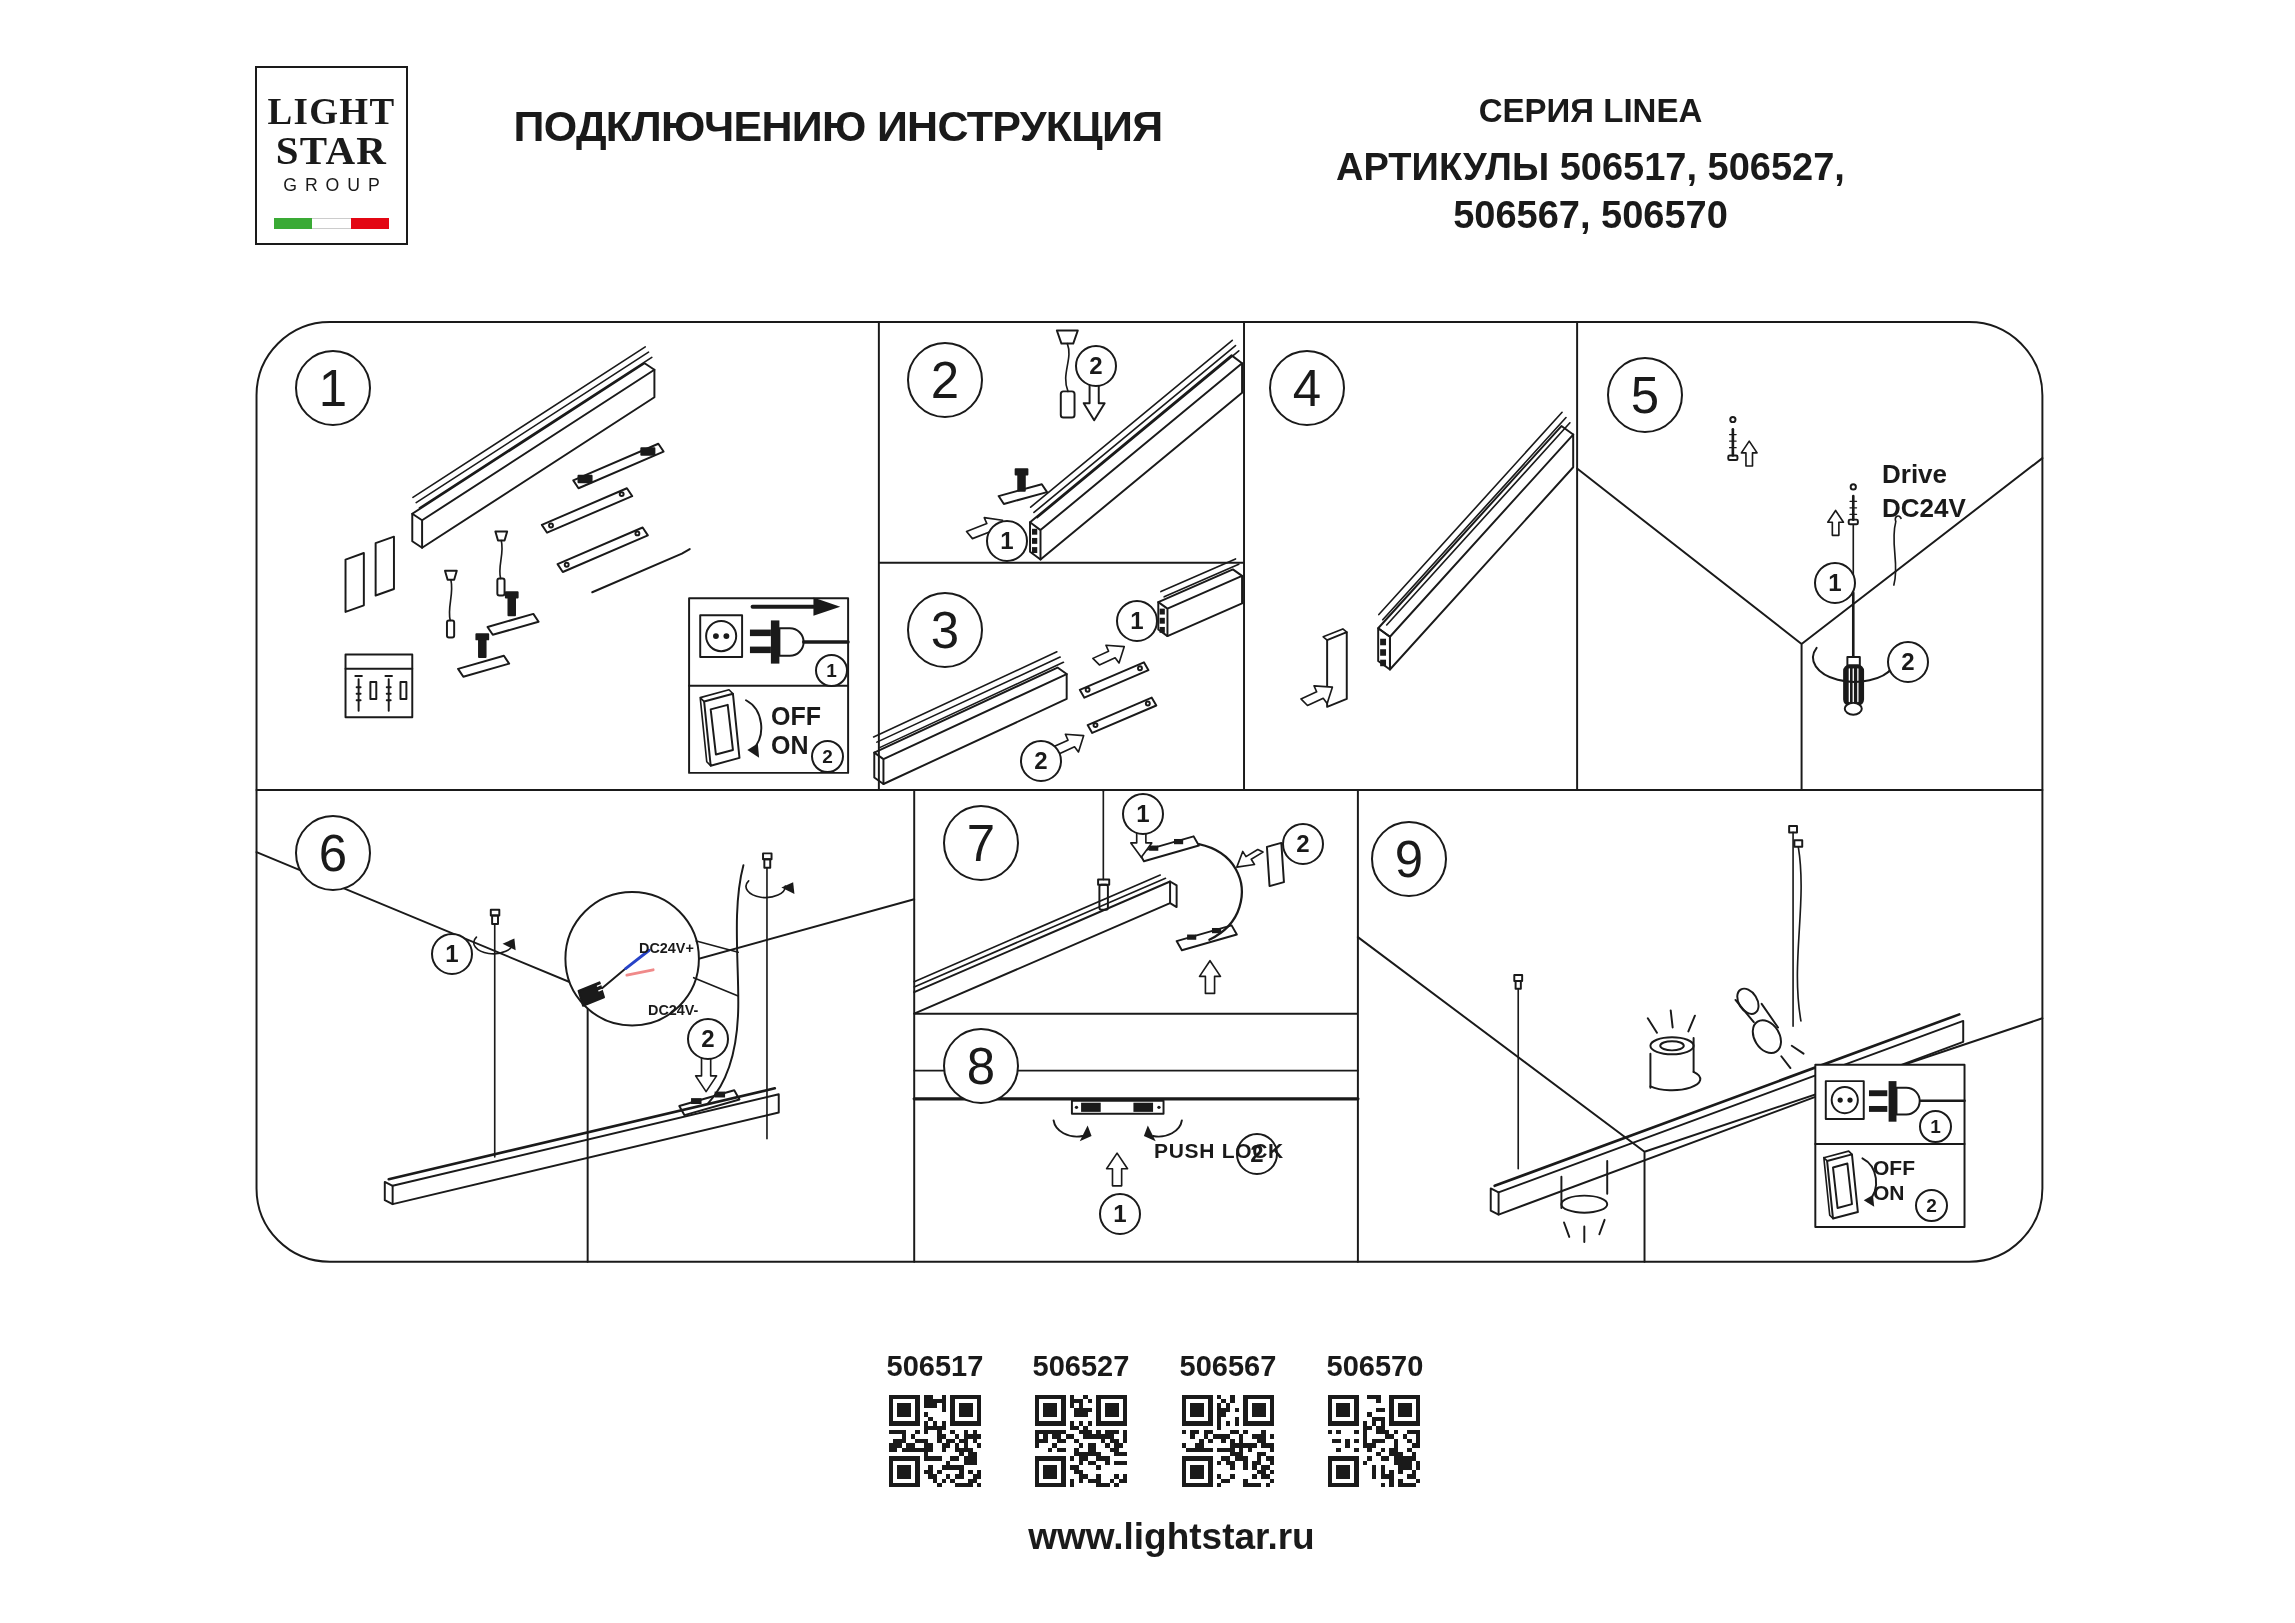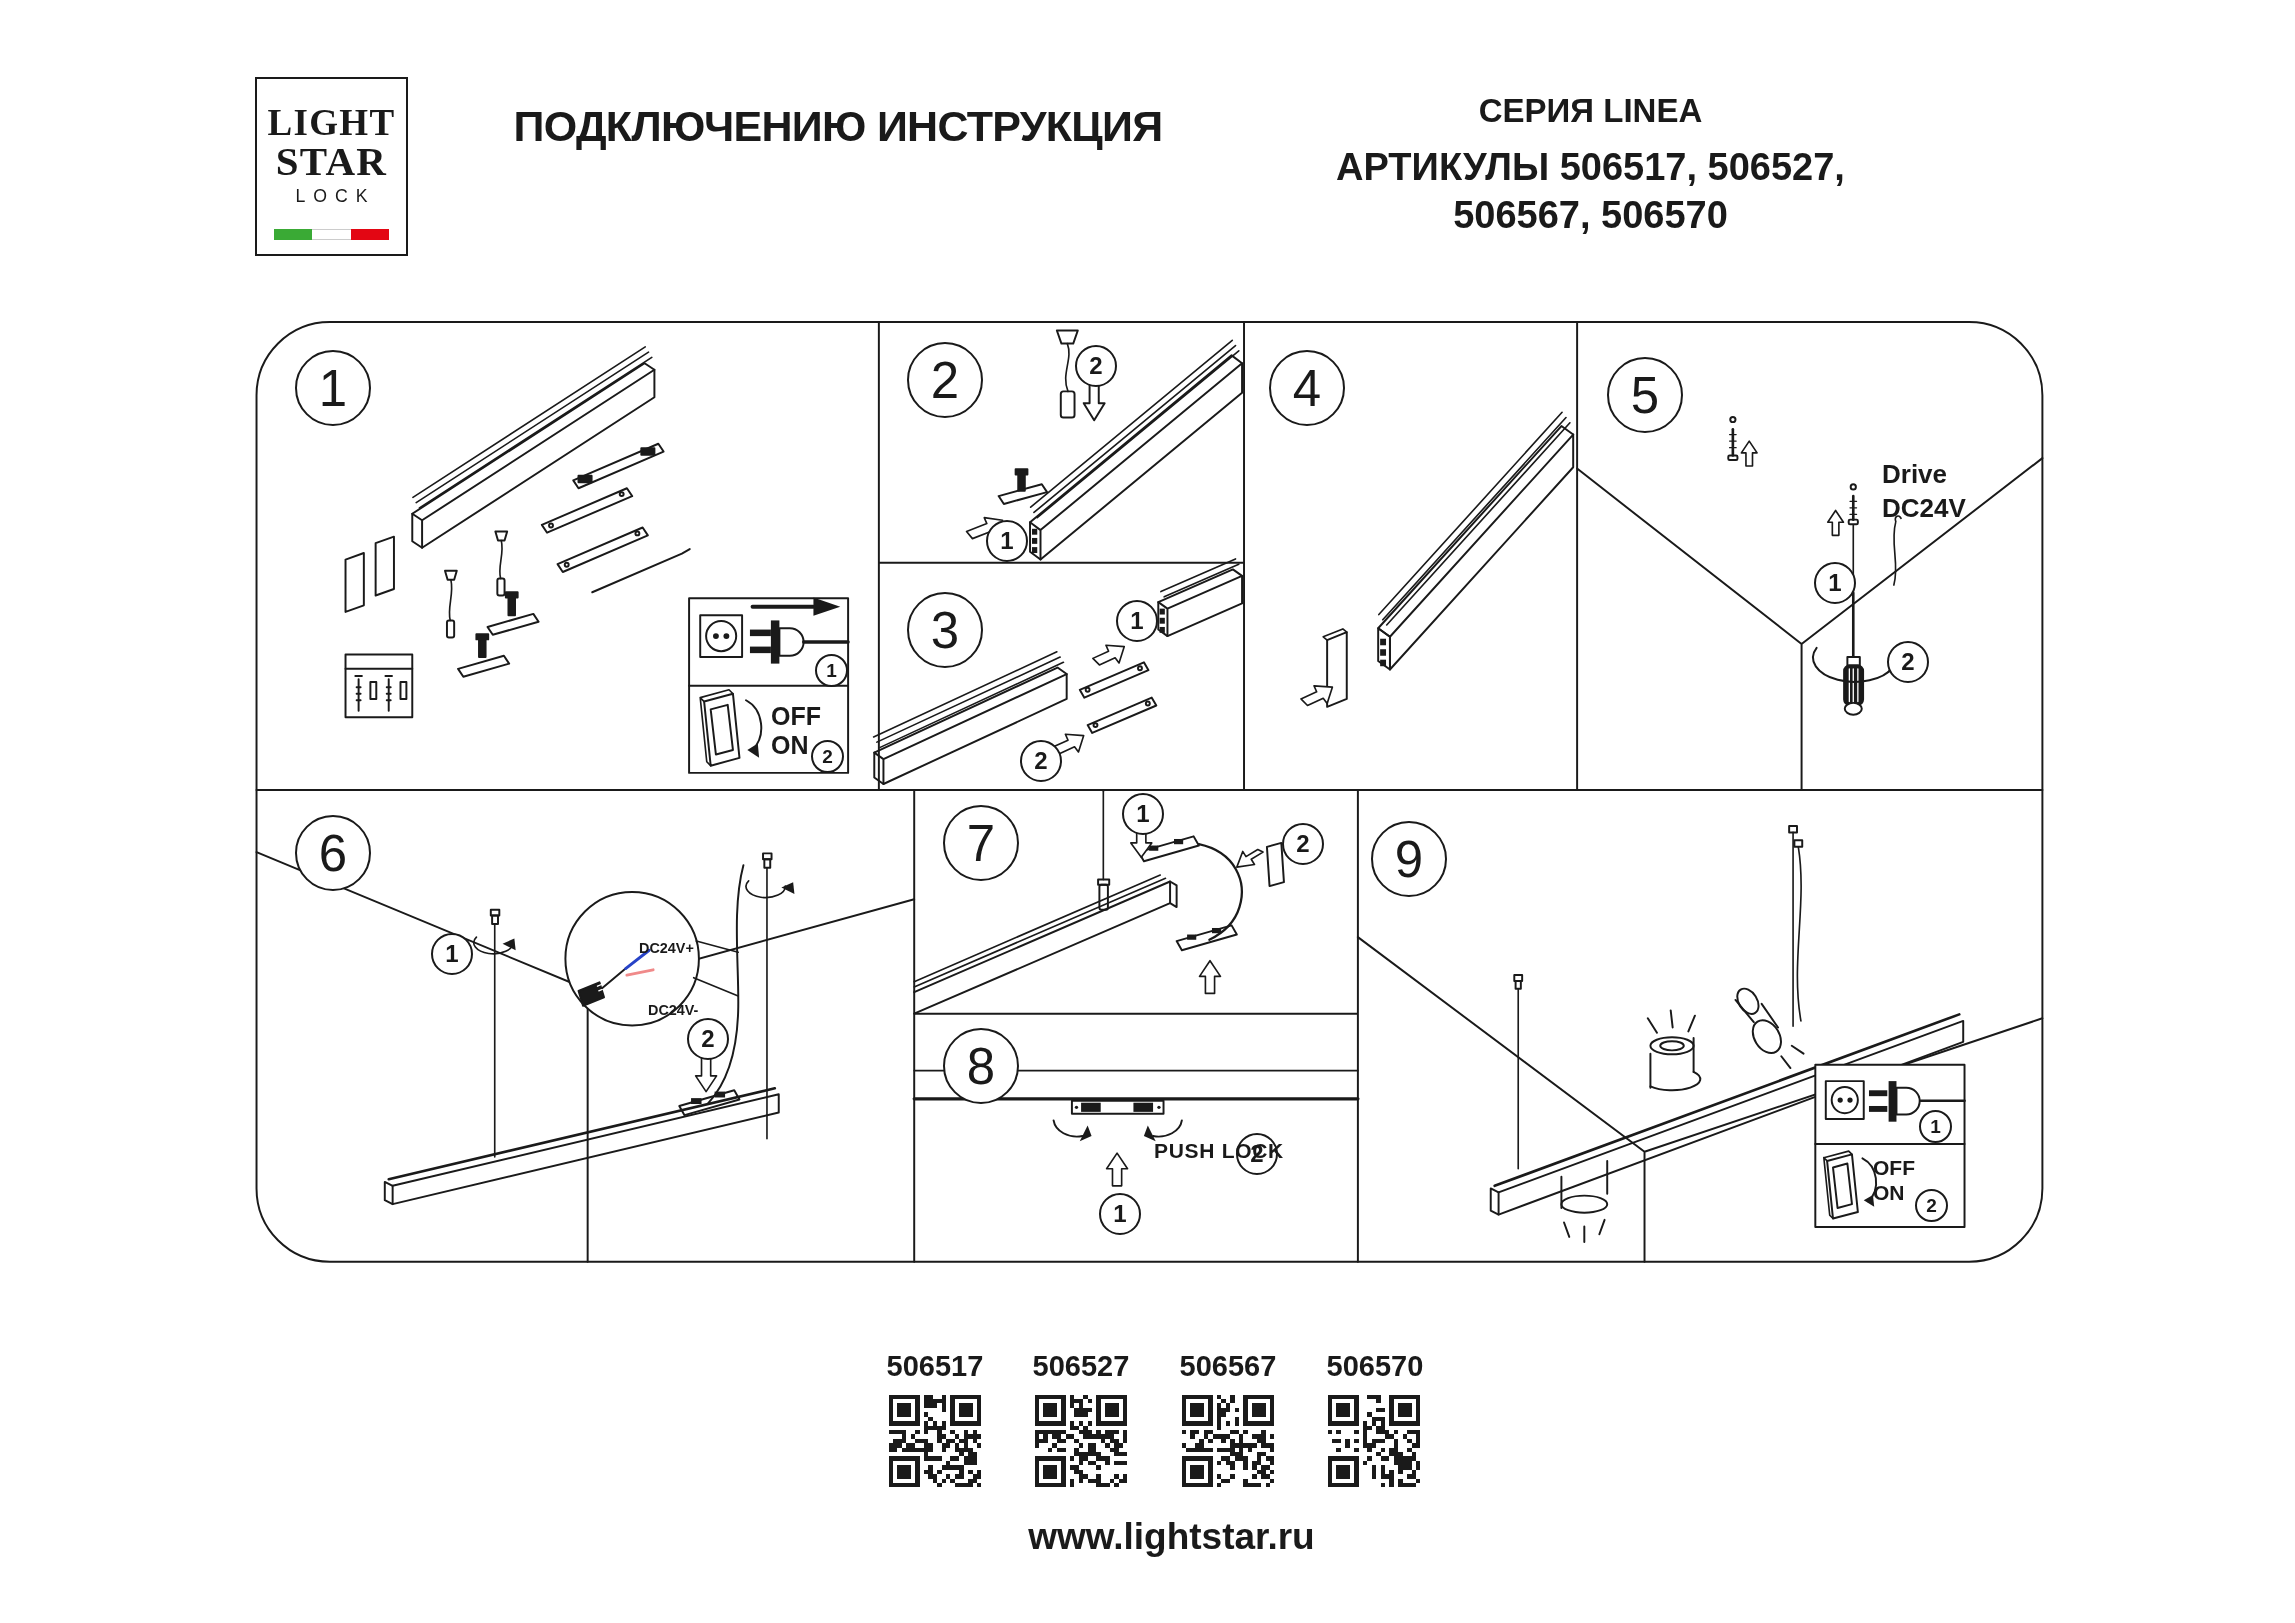--- a/index.html
+++ b/index.html
@@ -1,21 +1,21 @@
 <!DOCTYPE html>
 <html style="font-size:10.5px"><head>
 <meta charset="utf-8">
 <style>
   html,body{margin:0;padding:0;background:#ffffff;}
   .page{position:relative;width:2295px;height:1623px;background:#fff;overflow:hidden;
         font-family:"Liberation Sans",sans-serif;color:#1a1a1a;}
   svg{position:absolute;left:0;top:0;}
   .abs{position:absolute;}
   
-  .logo-box{left:255px;top:77px;width:149px;height:175px;border:2px solid #1a1a1a;text-align:center;}
+  .logo-box{left:255px;top:66px;width:149px;height:175px;border:2px solid #1a1a1a;text-align:center;}
   .logo-l1{margin-top:25px;font-family:"Liberation Serif",serif;font-weight:700;font-size:37px;letter-spacing:1.3px;line-height:1.0;}
   .logo-l2{font-family:"Liberation Serif",serif;font-weight:700;font-size:41px;letter-spacing:1.3px;line-height:1.0;}
   .logo-l3{font-size:17.7px;letter-spacing:7.9px;margin-top:3.9px;text-indent:7.9px;}
   .flag{position:absolute;left:17px;bottom:14.4px;width:115px;height:11px;display:flex;}
   .flag i{flex:1;}
   .title{left:432px;top:99px;width:812px;text-align:center;font-weight:700;font-size:43px;line-height:1.30;letter-spacing:-0.7px;}
   .rtitle{left:1283px;top:92px;width:615px;text-align:center;font-weight:700;}
   .series{font-size:33px;margin-bottom:14.4px;}
   .articles{font-size:38px;line-height:1.26;}
   
@@ -301,21 +301,21 @@
         </g>
         <path d="M2846,1770 a36,40 0 0 1 9,66"></path>
         <polygon points="2848,1834 2862,1826 2864,1844" fill="#1a1a1a" stroke="none"></polygon>
       </g>
     </g>
   </svg>
 
   <div class="abs logo-box">
     <div class="logo-l1">LIGHT</div>
     <div class="logo-l2">STAR</div>
-    <div class="logo-l3">LOCK</div>
+    <div class="logo-l3">GROUP</div>
     <div class="flag">
       <i style="background:#3aaa35"></i>
         <i style="background:#ffffff;border-top:0.7px solid #ccc;border-bottom:0.7px solid #ccc"></i>
         <i style="background:#e30613"></i>
     </div>
   </div>
 
   <div class="abs title">
     <div>ПОДКЛЮЧЕНИЮ ИНСТРУКЦИЯ</div>
   </div>

